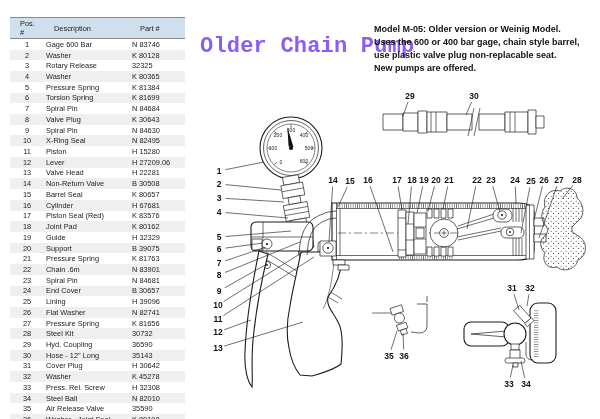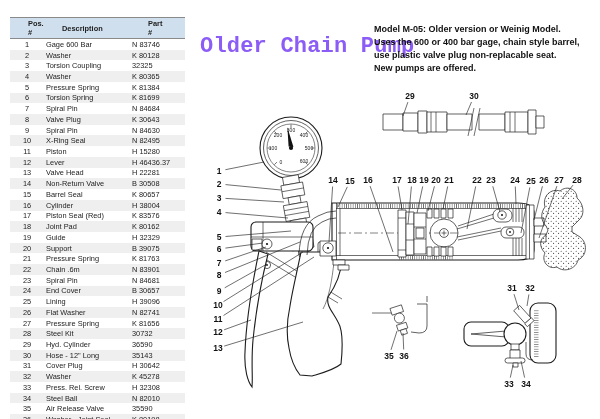--- a/index.html
+++ b/index.html
@@ -1,21 +1,21 @@
 <!DOCTYPE html>
 <html><head>
 <meta charset="utf-8">
 <style>
   html,body{margin:0;padding:0;background:#fff;}
   .page{position:relative;width:600px;height:419px;background:#ffffff;overflow:hidden;
         font-family:"Liberation Sans",sans-serif;color:#111;}
   
   .parts-table{position:absolute;left:10px;top:17px;width:175px;border-collapse:collapse;table-layout:fixed;}
   .parts-table th{background:#cfdfee;border-top:1.5px solid #8a8a8a;border-bottom:1.5px solid #8a8a8a;
-      font-size:7.4px;font-weight:bold;text-align:left;padding:1px 18px;height:9px;color:#222;}
+      font-size:7.4px;font-weight:normal;text-align:left;padding:1px 10px;height:9px;color:#222;}
   .parts-table col.c-pos{width:34px}.parts-table col.c-desc{width:86px}.parts-table col.c-part{width:55px}
   .parts-table td{font-size:7.4px;padding:0 2px;height:10.72px;white-space:nowrap;overflow:hidden;color:#222;}
   .parts-table td.pos{text-align:center;}
   .parts-table tr.shade{background:#efefef;}
   
   .title{position:absolute;left:200px;top:34px;font-size:22px;font-weight:bold;color:#8b5cf6;letter-spacing:.2px;font-family:Liberation Mono, monospace;}
   .note{position:absolute;left:374px;top:23px;width:220px;font-size:9px;font-weight:bold;line-height:13px;
         color:#111;white-space:pre-line;}
   
   .diagram{position:absolute;left:0;top:0;width:600px;height:419px;}
@@ -51,21 +51,21 @@
           <td>Gage 600 Bar</td>
           <td>N 83746</td>
         </tr>
         <tr class="shade">
           <td class="pos">2</td>
           <td>Washer</td>
           <td>K 80128</td>
         </tr>
         <tr>
           <td class="pos">3</td>
-          <td>Torsion Coupling</td>
+          <td>Rotary Release</td>
           <td>32325</td>
         </tr>
         <tr class="shade">
           <td class="pos">4</td>
           <td>Washer</td>
           <td>K 80365</td>
         </tr>
         <tr>
           <td class="pos">5</td>
           <td>Pressure Spring</td>
@@ -97,41 +97,41 @@
           <td>N 82495</td>
         </tr>
         <tr>
           <td class="pos">11</td>
           <td>Piston</td>
           <td>H 15280</td>
         </tr>
         <tr class="shade">
           <td class="pos">12</td>
           <td>Lever</td>
-          <td>H 46436.37</td>
+          <td>H 27209.06</td>
         </tr>
         <tr>
           <td class="pos">13</td>
           <td>Valve Head</td>
           <td>H 22281</td>
         </tr>
         <tr class="shade">
           <td class="pos">14</td>
           <td>Non-Return Valve</td>
           <td>B 30508</td>
         </tr>
         <tr>
           <td class="pos">15</td>
           <td>Barrel Seal</td>
           <td>K 80657</td>
         </tr>
         <tr class="shade">
           <td class="pos">16</td>
           <td>Cylinder</td>
-          <td>H 38004</td>
+          <td>H 67681</td>
         </tr>
         <tr>
           <td class="pos">17</td>
           <td>Piston Seal (Red)</td>
           <td>K 83576</td>
         </tr>
         <tr class="shade">
           <td class="pos">18</td>
           <td>Joint Pad</td>
           <td>K 80162</td>
@@ -181,21 +181,21 @@
           <td>Pressure Spring</td>
           <td>K 81656</td>
         </tr>
         <tr class="shade">
           <td class="pos">28</td>
           <td>Steel Kit</td>
           <td>30732</td>
         </tr>
         <tr>
           <td class="pos">29</td>
-          <td>Hyd. Cylinder</td>
+          <td>Hyd. Coupling</td>
           <td>36590</td>
         </tr>
         <tr class="shade">
           <td class="pos">30</td>
           <td>Hose - 12" Long</td>
           <td>35143</td>
         </tr>
         <tr>
           <td class="pos">31</td>
           <td>Cover Plug</td>

